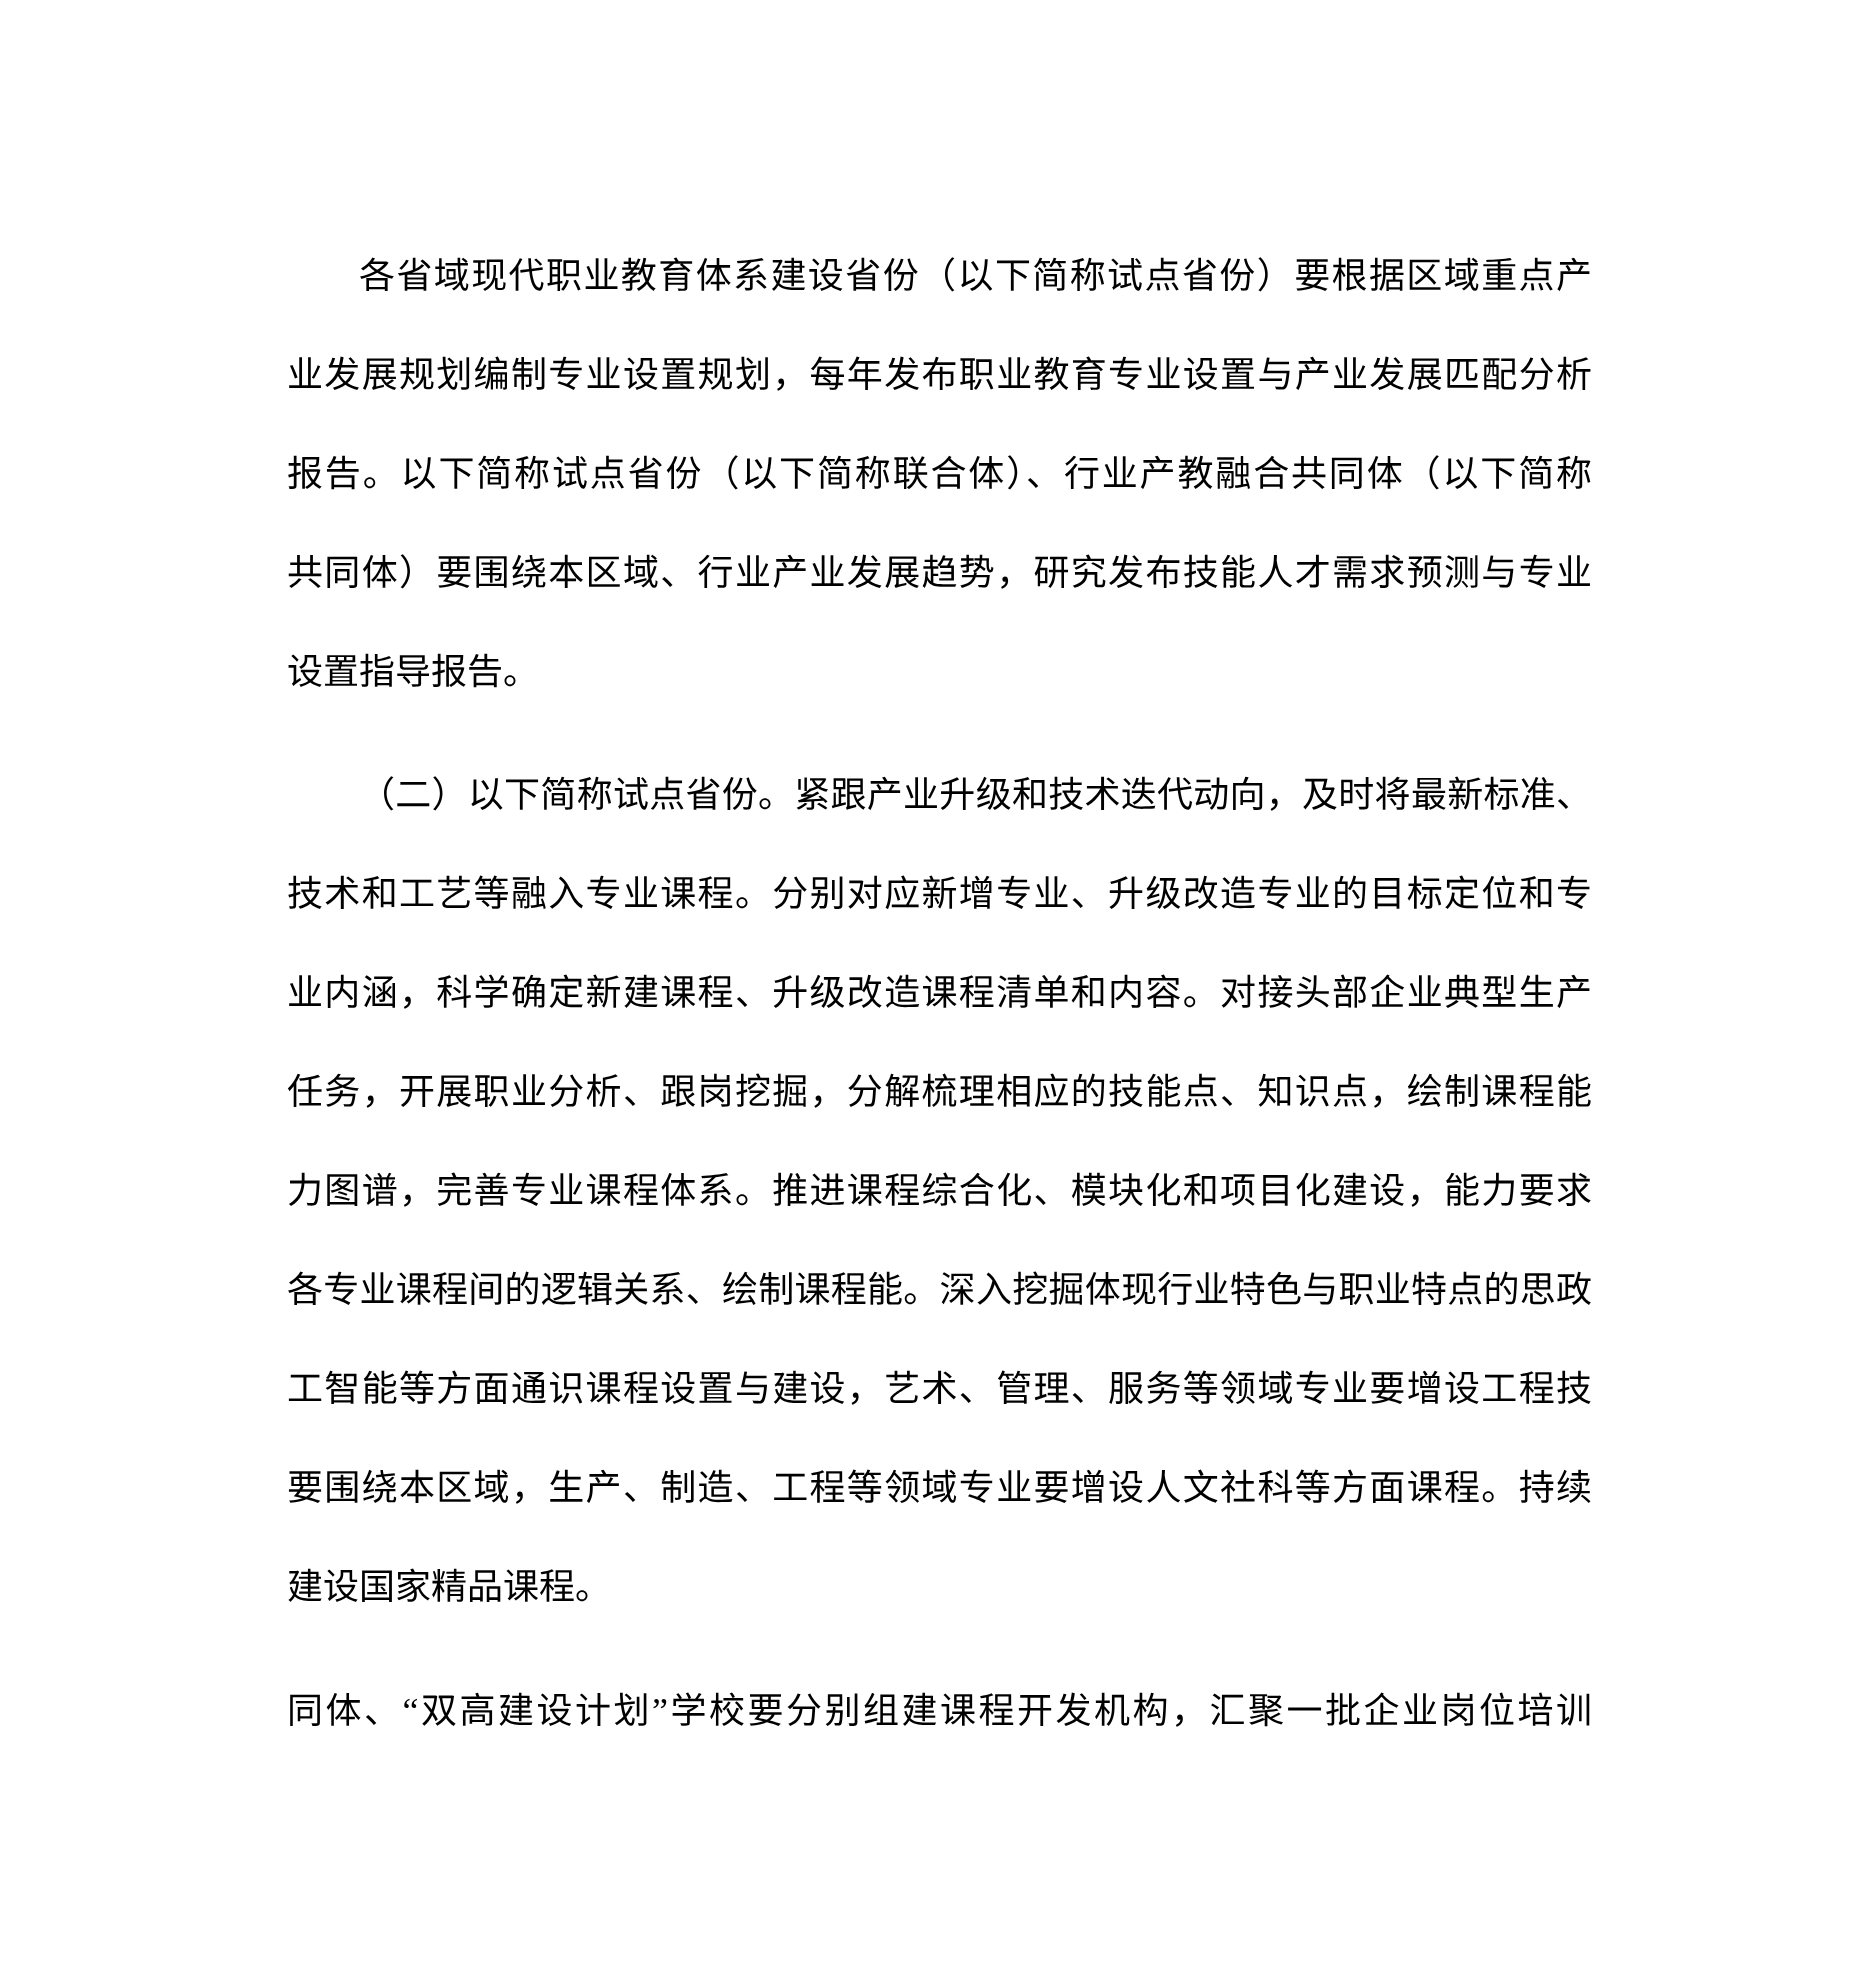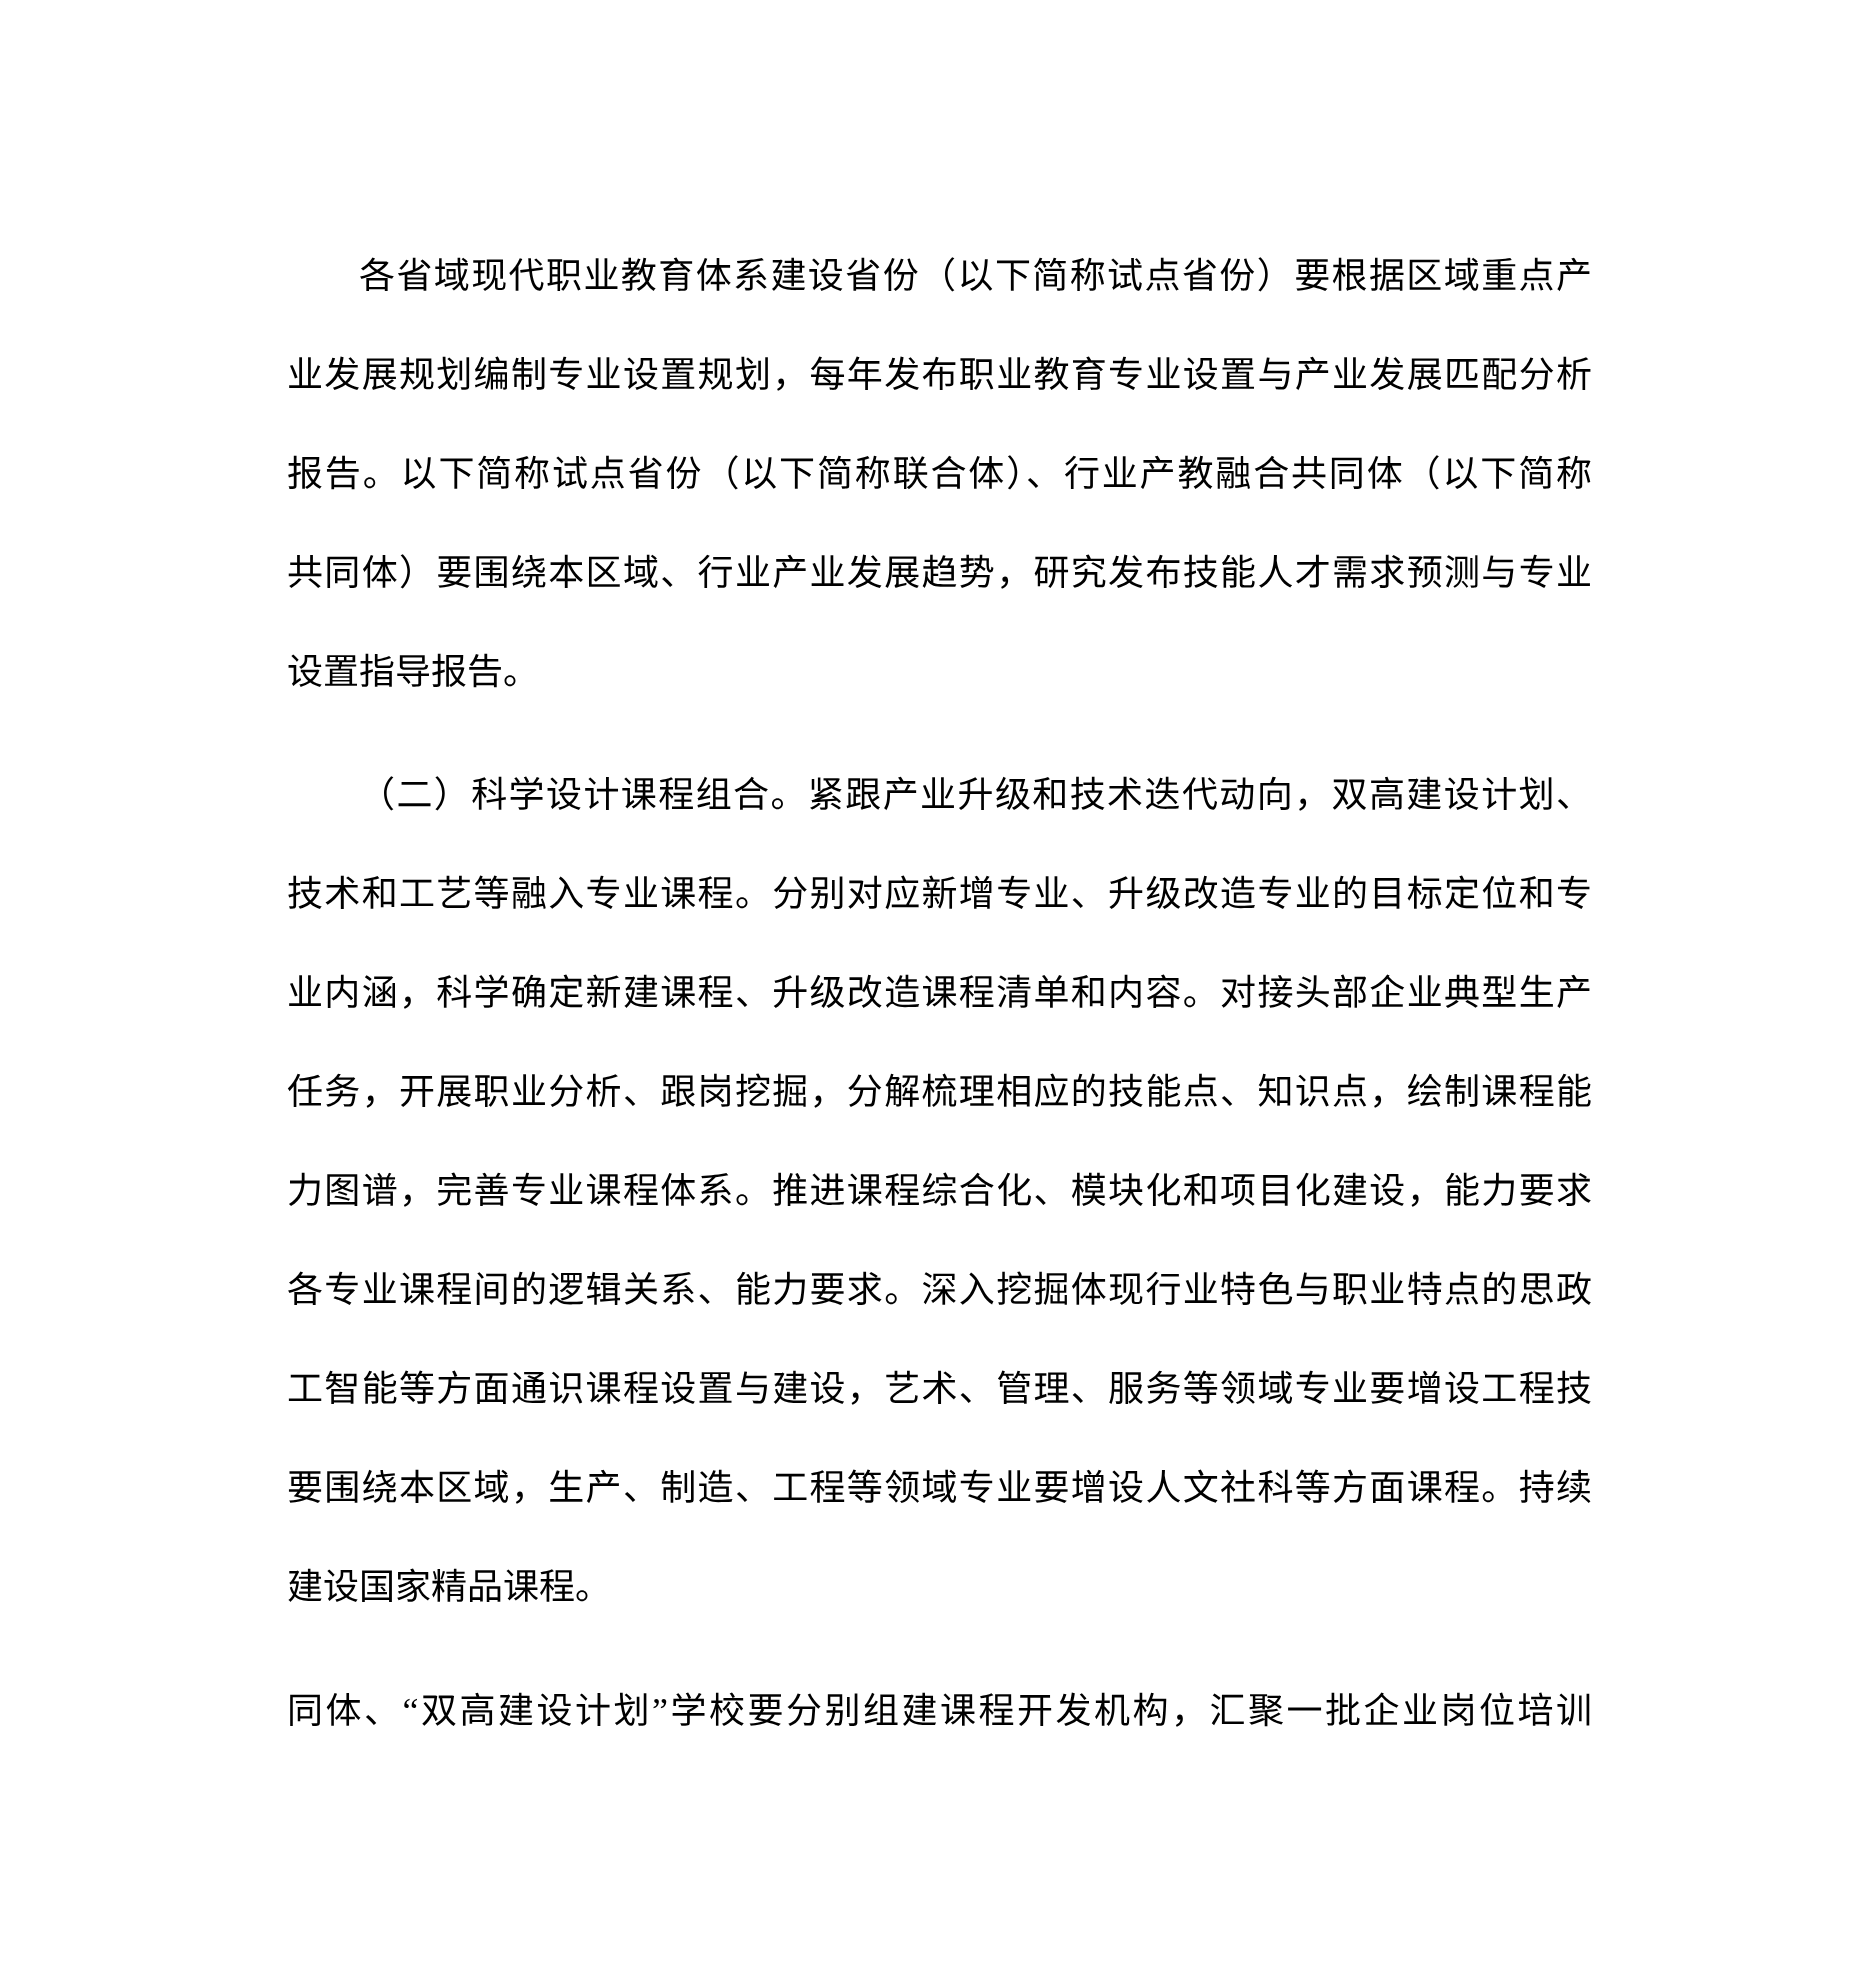--- a/index.html
+++ b/index.html
@@ -51,26 +51,26 @@
 
   <div class="paragraph">
     <div class="line full indent">各省域现代职业教育体系建设省份（以下简称试点省份）要根据区域重点产</div>
     <div class="line full">业发展规划编制专业设置规划，每年发布职业教育专业设置与产业发展匹配分析</div>
     <div class="line full">报告。以下简称试点省份（以下简称联合体）、行业产教融合共同体（以下简称</div>
     <div class="line full">共同体）要围绕本区域、行业产业发展趋势，研究发布技能人才需求预测与专业</div>
     <div class="line">设置指导报告。</div>
   </div>
 
   <div class="paragraph">
-    <div class="line full indent">（二）科学设计课程组合。紧跟产业升级和技术迭代动向，双高建设计划、</div>
+    <div class="line full indent">（二）以下简称试点省份。紧跟产业升级和技术迭代动向，及时将最新标准、</div>
     <div class="line full">技术和工艺等融入专业课程。分别对应新增专业、升级改造专业的目标定位和专</div>
     <div class="line full">业内涵，科学确定新建课程、升级改造课程清单和内容。对接头部企业典型生产</div>
     <div class="line full">任务，开展职业分析、跟岗挖掘，分解梳理相应的技能点、知识点，绘制课程能</div>
     <div class="line full">力图谱，完善专业课程体系。推进课程综合化、模块化和项目化建设，能力要求</div>
-    <div class="line full">各专业课程间的逻辑关系、能力要求。深入挖掘体现行业特色与职业特点的思政</div>
+    <div class="line full">各专业课程间的逻辑关系、绘制课程能。深入挖掘体现行业特色与职业特点的思政</div>
     <div class="line full">工智能等方面通识课程设置与建设，艺术、管理、服务等领域专业要增设工程技</div>
     <div class="line full">要围绕本区域，生产、制造、工程等领域专业要增设人文社科等方面课程。持续</div>
     <div class="line">建设国家精品课程。</div>
   </div>
 
   <div class="paragraph">
     <div class="line full">同体、“双高建设计划”学校要分别组建课程开发机构，汇聚一批企业岗位培训</div>
 
   </div>
 

